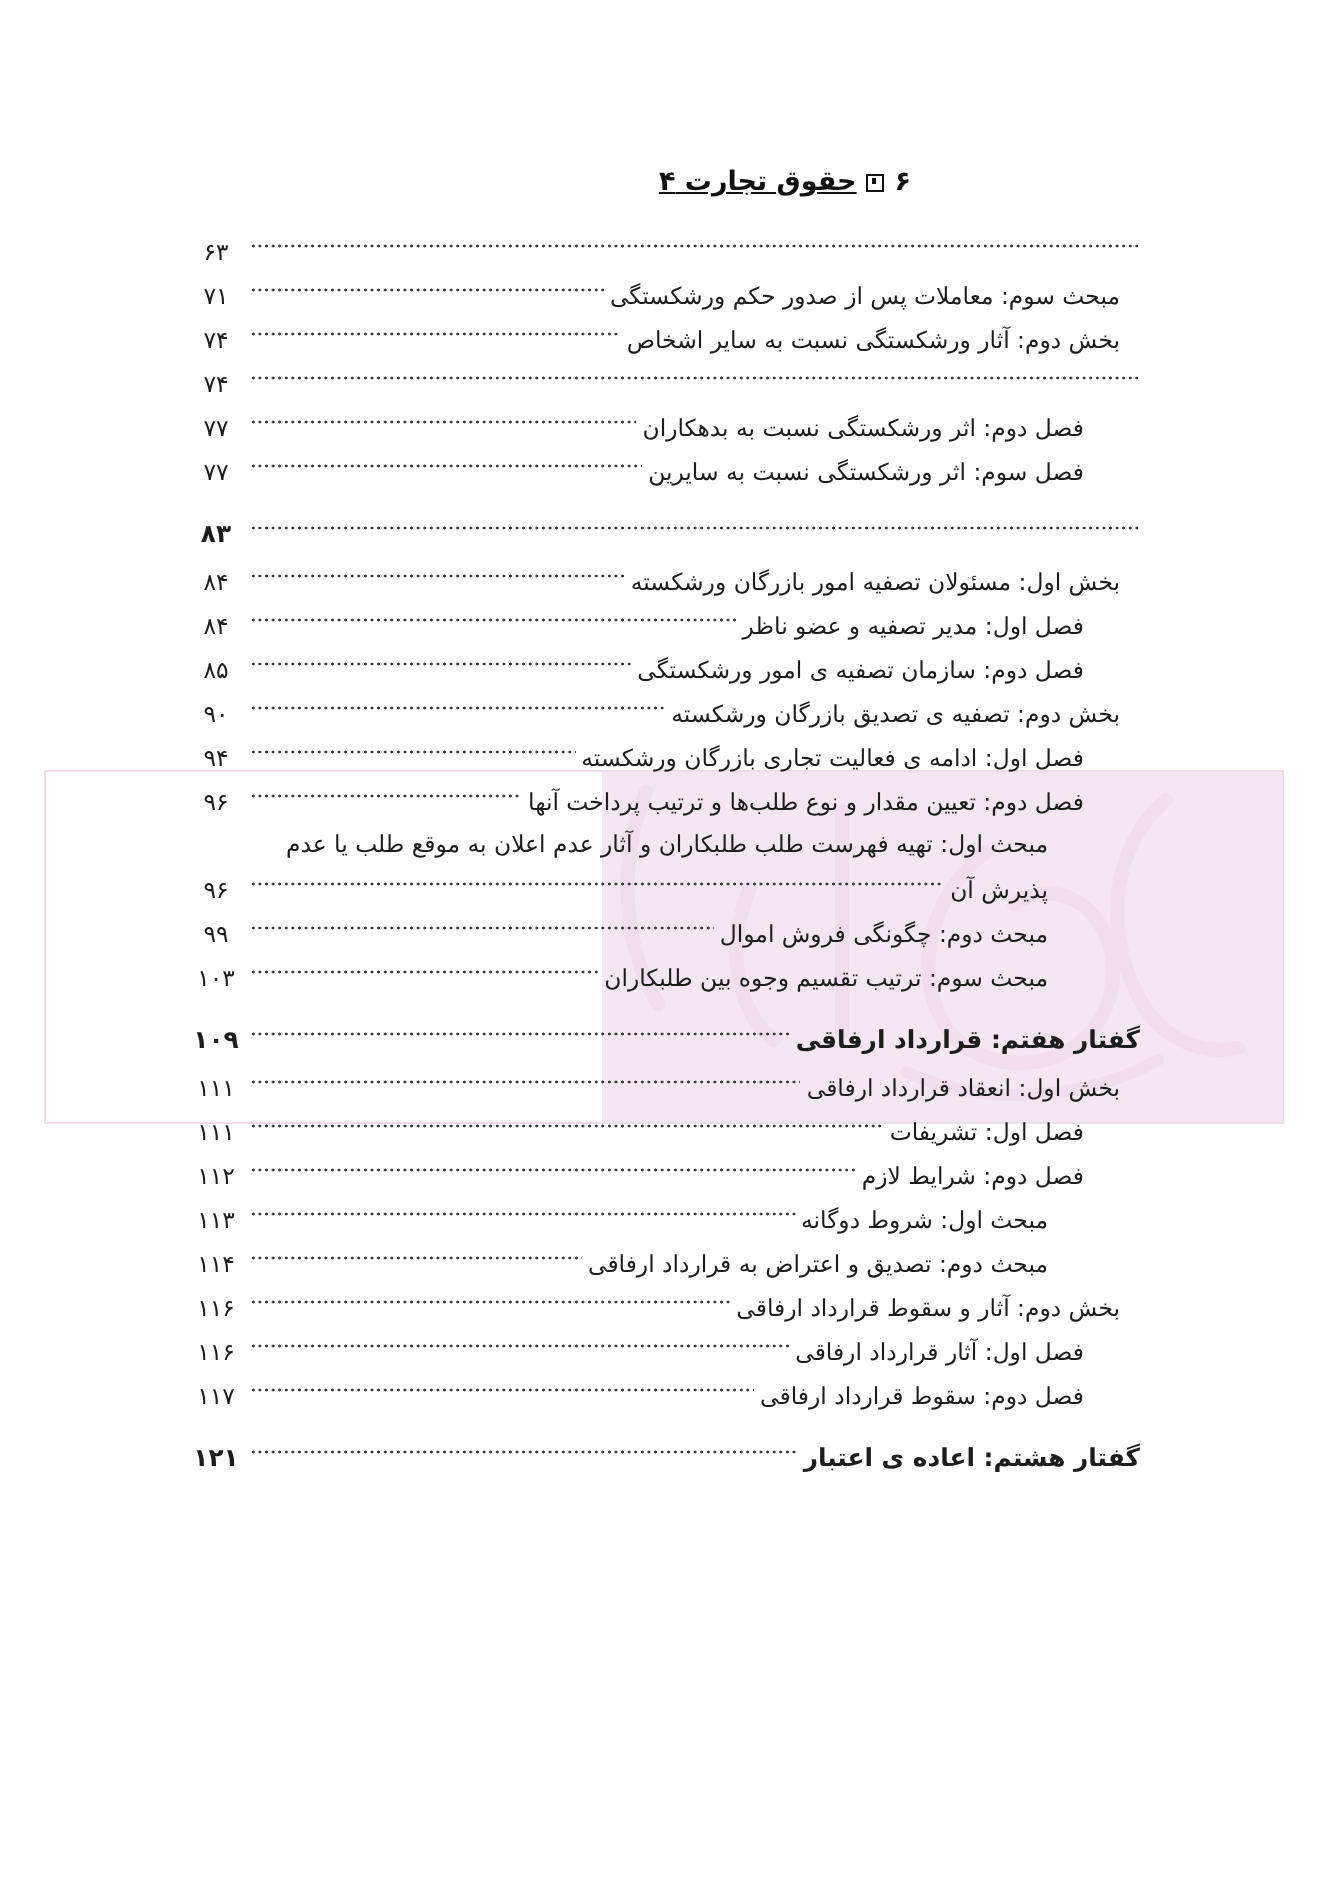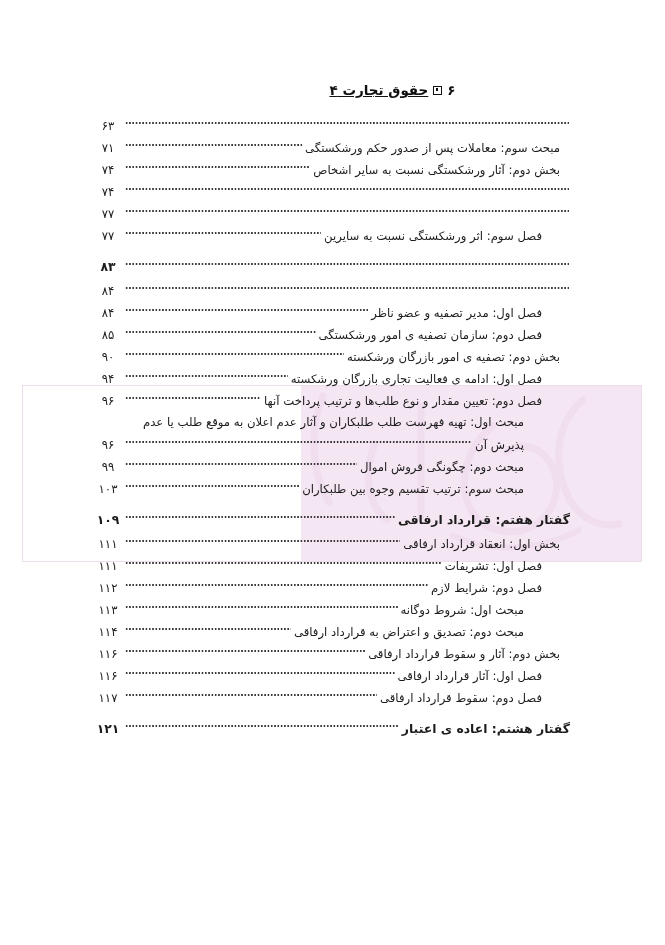--- a/index.html
+++ b/index.html
@@ -215,48 +215,50 @@
       <div class="toc-entry lvl-1">
         <span class="label">بخش دوم: آثار ورشکستگی نسبت به سایر اشخاص</span>
         <span class="leader"></span>
         <span class="pagenum">۷۴</span>
       </div>
       <div class="toc-entry lvl-2">
         <span class="leader"></span>
         <span class="pagenum">۷۴</span>
       </div>
       <div class="toc-entry lvl-2">
+        <span class="label">فصل دوم: اثر ورشکستگی نسبت به بدهکاران</span>
         <span class="leader"></span>
         <span class="pagenum">۷۷</span>
       </div>
       <div class="toc-entry lvl-2">
         <span class="label">فصل سوم: اثر ورشکستگی نسبت به سایرین</span>
         <span class="leader"></span>
         <span class="pagenum">۷۷</span>
       </div>
       <div class="toc-entry lvl-0 spaced-before spaced-after">
         <span class="leader"></span>
         <span class="pagenum">۸۳</span>
       </div>
       <div class="toc-entry lvl-1">
+        <span class="label">بخش اول: مسئولان تصفیه امور بازرگان ورشکسته</span>
         <span class="leader"></span>
         <span class="pagenum">۸۴</span>
       </div>
       <div class="toc-entry lvl-2">
         <span class="label">فصل اول: مدیر تصفیه و عضو ناظر</span>
         <span class="leader"></span>
         <span class="pagenum">۸۴</span>
       </div>
       <div class="toc-entry lvl-2">
         <span class="label">فصل دوم: سازمان تصفیه ی امور ورشکستگی</span>
         <span class="leader"></span>
         <span class="pagenum">۸۵</span>
       </div>
       <div class="toc-entry lvl-1">
-        <span class="label">بخش دوم: تصفیه ی امور بازرگان ورشکسته</span>
+        <span class="label">بخش دوم: تصفیه ی تصدیق بازرگان ورشکسته</span>
         <span class="leader"></span>
         <span class="pagenum">۹۰</span>
       </div>
       <div class="toc-entry lvl-2">
         <span class="label">فصل اول: ادامه ی فعالیت تجاری بازرگان ورشکسته</span>
         <span class="leader"></span>
         <span class="pagenum">۹۴</span>
       </div>
       <div class="toc-entry lvl-2">
         <span class="label">فصل دوم: تعیین مقدار و نوع طلب‌ها و ترتیب پرداخت آنها</span>

